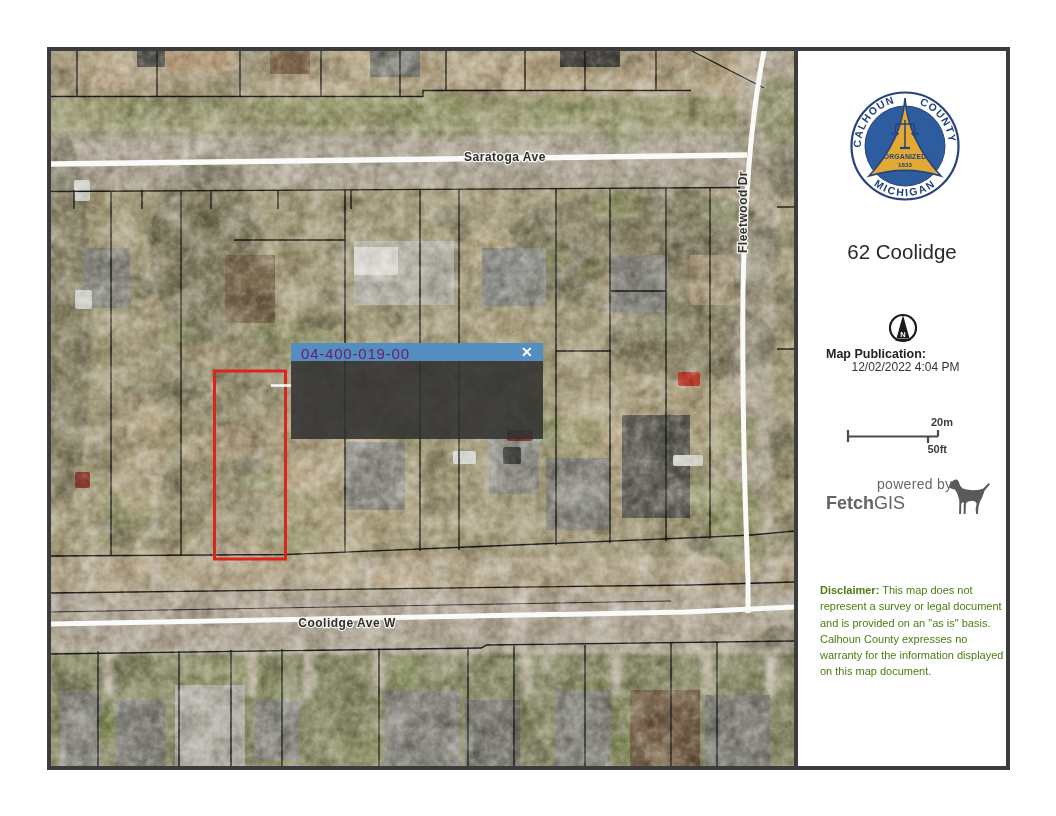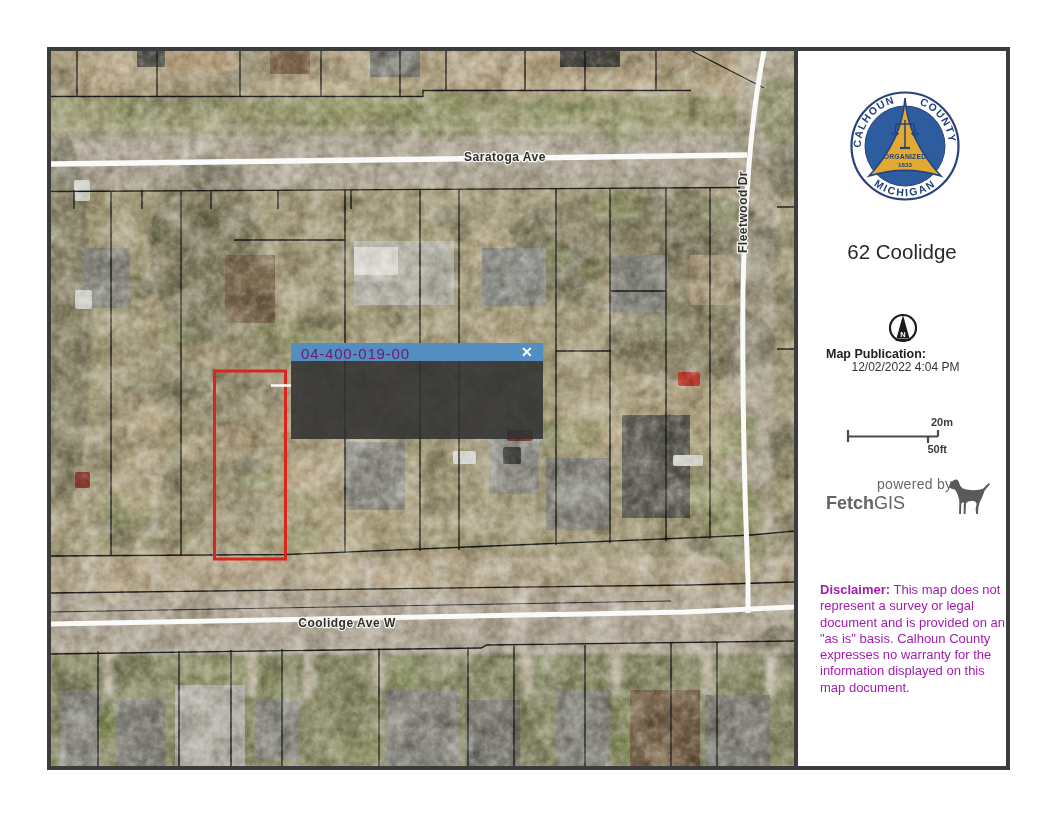--- a/index.html
+++ b/index.html
@@ -604,12 +604,12 @@
 
 <div class="abs" style="left:826px;top:470px;width:180px;height:45px">
   <div class="abs" style="left:51px;top:6px;font-size:14px;color:#686868;letter-spacing:0.3px;white-space:nowrap">powered by</div>
   <div class="abs" style="left:0;top:23px;font-size:18px;color:#636363;white-space:nowrap"><span style="font-weight:bold">Fetch</span>GIS</div>
 
   <svg class="abs" style="left:122px;top:8px" width="44" height="38" viewBox="0 0 46 40">
     <path fill="#5a5a5a" d="M1.5,8.2 L1.2,10.2 L3.8,11.4 L7.0,12.2 L9.2,15.5 L10.8,20.0 L11.8,24.5 L11.5,38.0 L13.5,38.0 L13.8,27.0 L15.0,25.5 L16.5,26.0 L16.3,38.0 L18.3,38.0 L18.8,26.5 L21.0,24.8 L25.5,24.0 L28.5,24.8 L30.0,27.0 L29.0,32.0 L29.3,38.0 L31.3,38.0 L32.0,30.0 L33.5,25.0 L35.5,21.0 L37.0,17.0 L38.3,13.5 L44.0,6.5 L42.6,5.2 L37.0,11.0 L33.0,12.3 L26.0,12.8 L19.0,12.2 L15.0,10.8 L12.5,7.8 L11.2,4.0 L9.8,1.8 L7.5,1.5 L5.0,2.8 L3.0,5.0 Z"></path>
   </svg>
 </div>
 
-<div class="abs" style="left:820px;top:582px;width:190px;font-size:13px;line-height:16.3px;color:#a21caf"><span style="font-weight:bold">Disclaimer:</span> This map does not represent a survey or legal document and is provided on an "as is" basis. Calhoun County expresses no warranty for the information displayed on this map document.</div>
+<div class="abs" style="left:820px;top:582px;width:190px;font-size:11px;line-height:16.3px;color:#4d7c0f"><span style="font-weight:bold">Disclaimer:</span> This map does not represent a survey or legal document and is provided on an "as is" basis. Calhoun County expresses no warranty for the information displayed on this map document.</div>
 </body></html>

